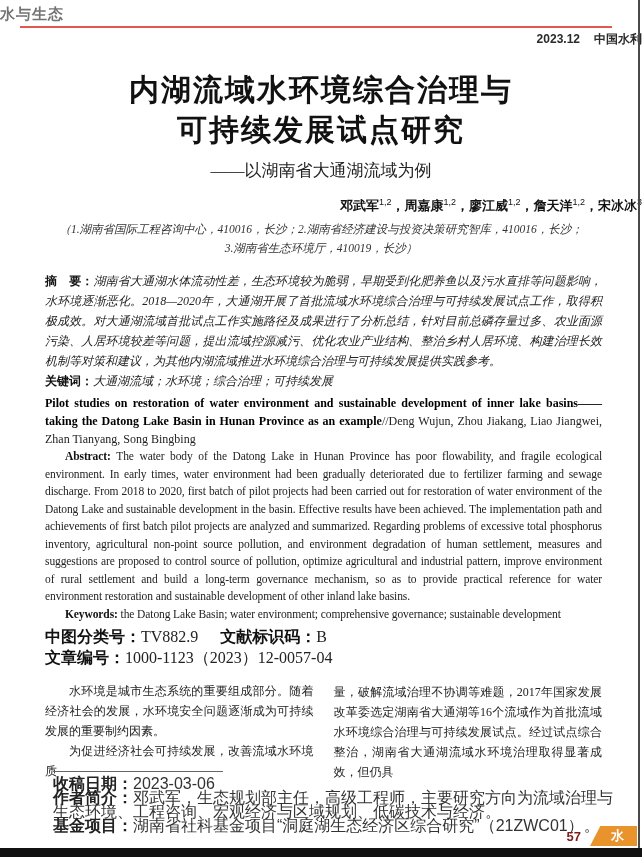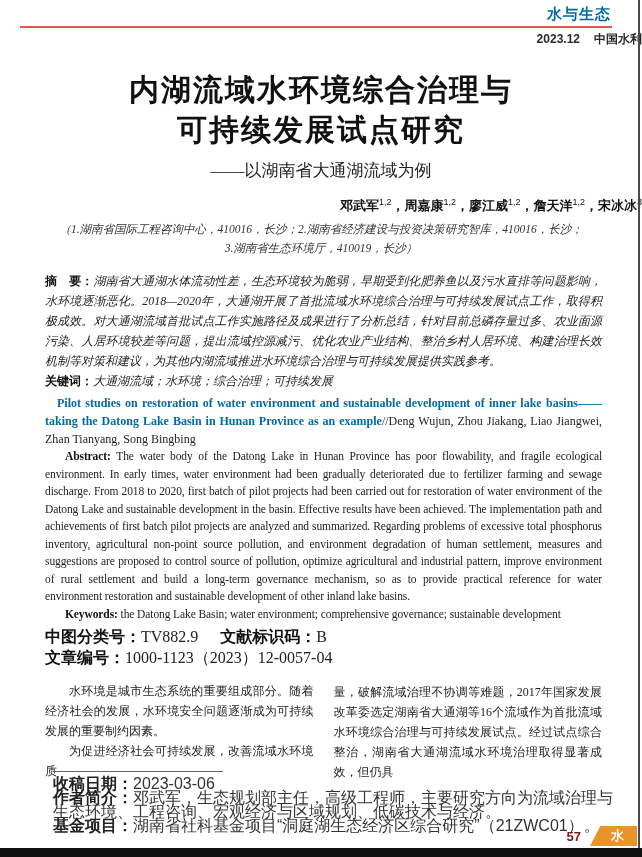--- a/index.html
+++ b/index.html
@@ -10,26 +10,26 @@
     height: 857px;
     margin: 0 auto;
     background: #ffffff;
     overflow: hidden;
     font-family: "Liberation Serif", "DejaVu Serif", serif;
     color: #1c1c1c;
   }
   
   .header { padding-top: 5px; }
   .journal-section {
-    text-align: right;
+    text-align: left;
     padding-right: 31px;
     font-family: "Liberation Sans", "DejaVu Sans", sans-serif;
     font-weight: bold;
     font-size: 15px;
-    color: #0369a1;
+    color: #737373;
     letter-spacing: 1px;
   }
   .red-rule {
     margin: 2px 30px 3px 20px;
     border-top: 2px solid #de5a50;
   }
   .issue-line {
     text-align: right;
     font-family: "Liberation Sans", "DejaVu Sans", sans-serif;
     font-weight: bold;
@@ -87,21 +87,21 @@
     font-family: "Liberation Sans", "DejaVu Sans", sans-serif;
     color: #111;
   }
   .en-title {
     margin-top: 3px;
     font-size: 12px;
     line-height: 18px;
     text-align: justify;
     color: #222;
   }
-  .en-title b { font-weight: bold; color: #0369a1; margin-left: 12px; }
+  .en-title b { font-weight: bold; color: #000000; }
   .en-abstract, .en-keywords {
     font-size: 11.5px;
     line-height: 17.5px;
     letter-spacing: -0.1px;
     text-align: justify;
     color: #222;
   }
   .en-abstract b, .en-keywords b { font-weight: bold; color: #111; margin-left: 20px; }
   .meta-line {
     margin-top: 4px;

